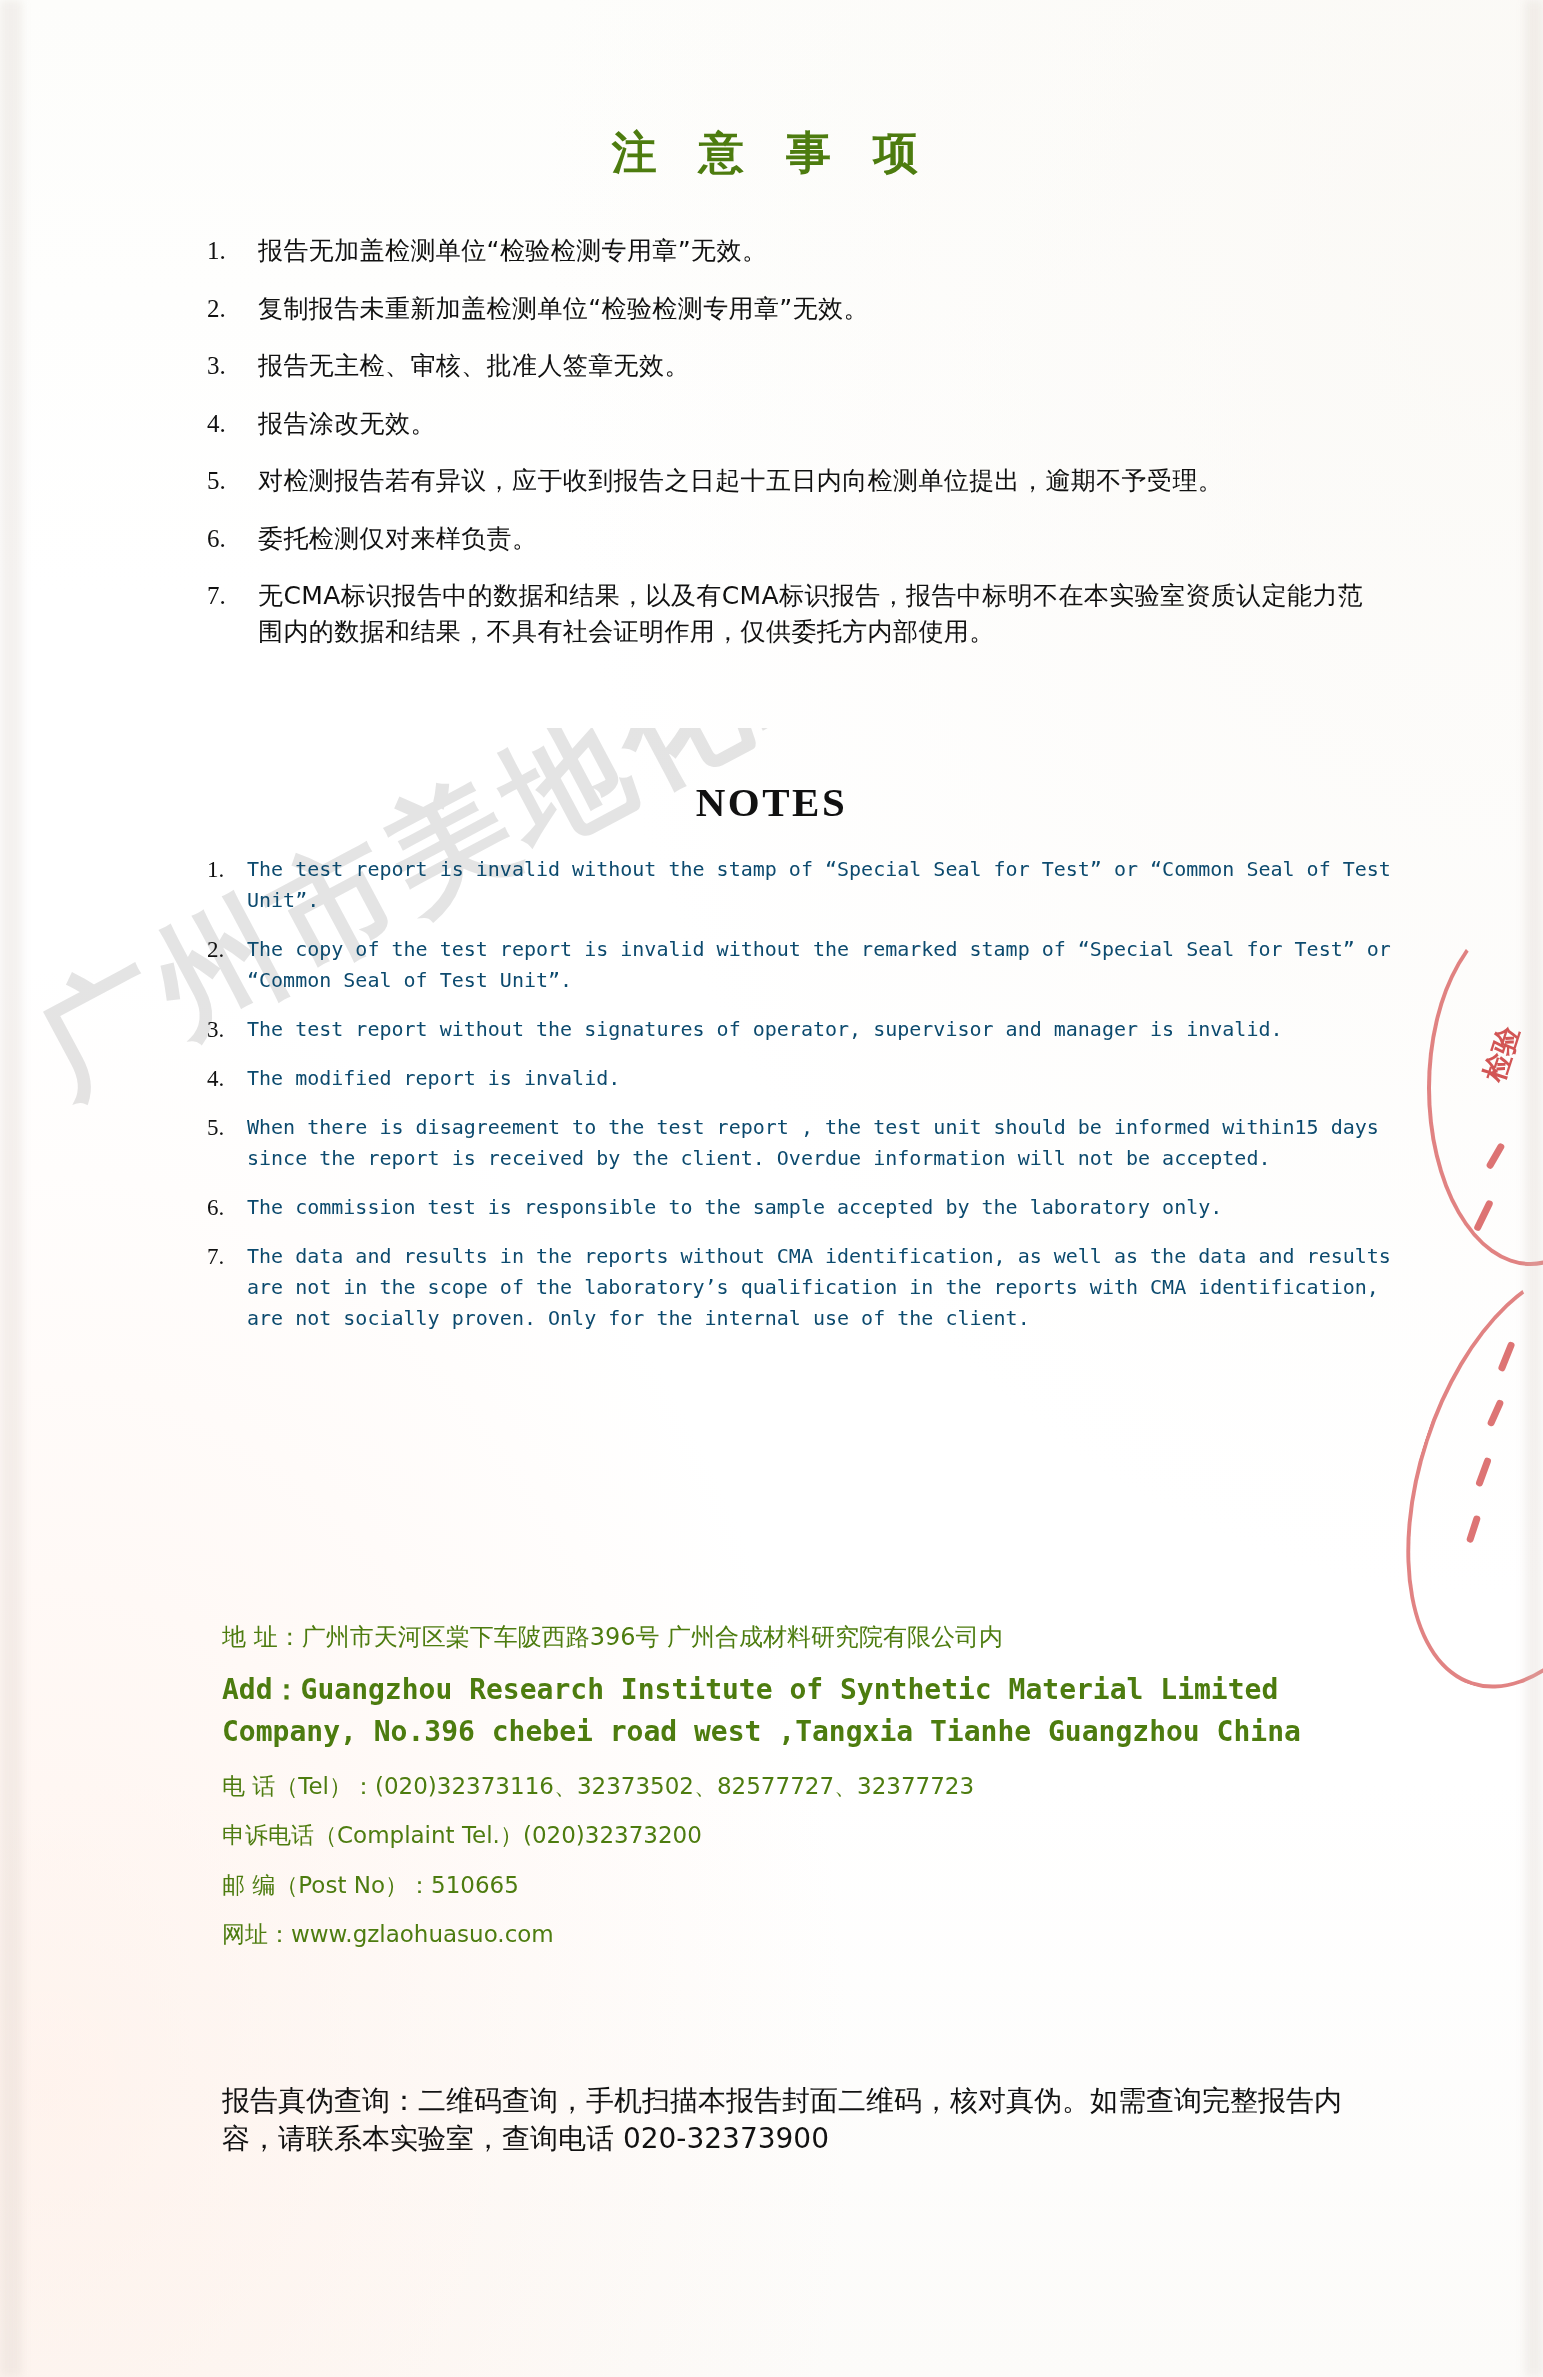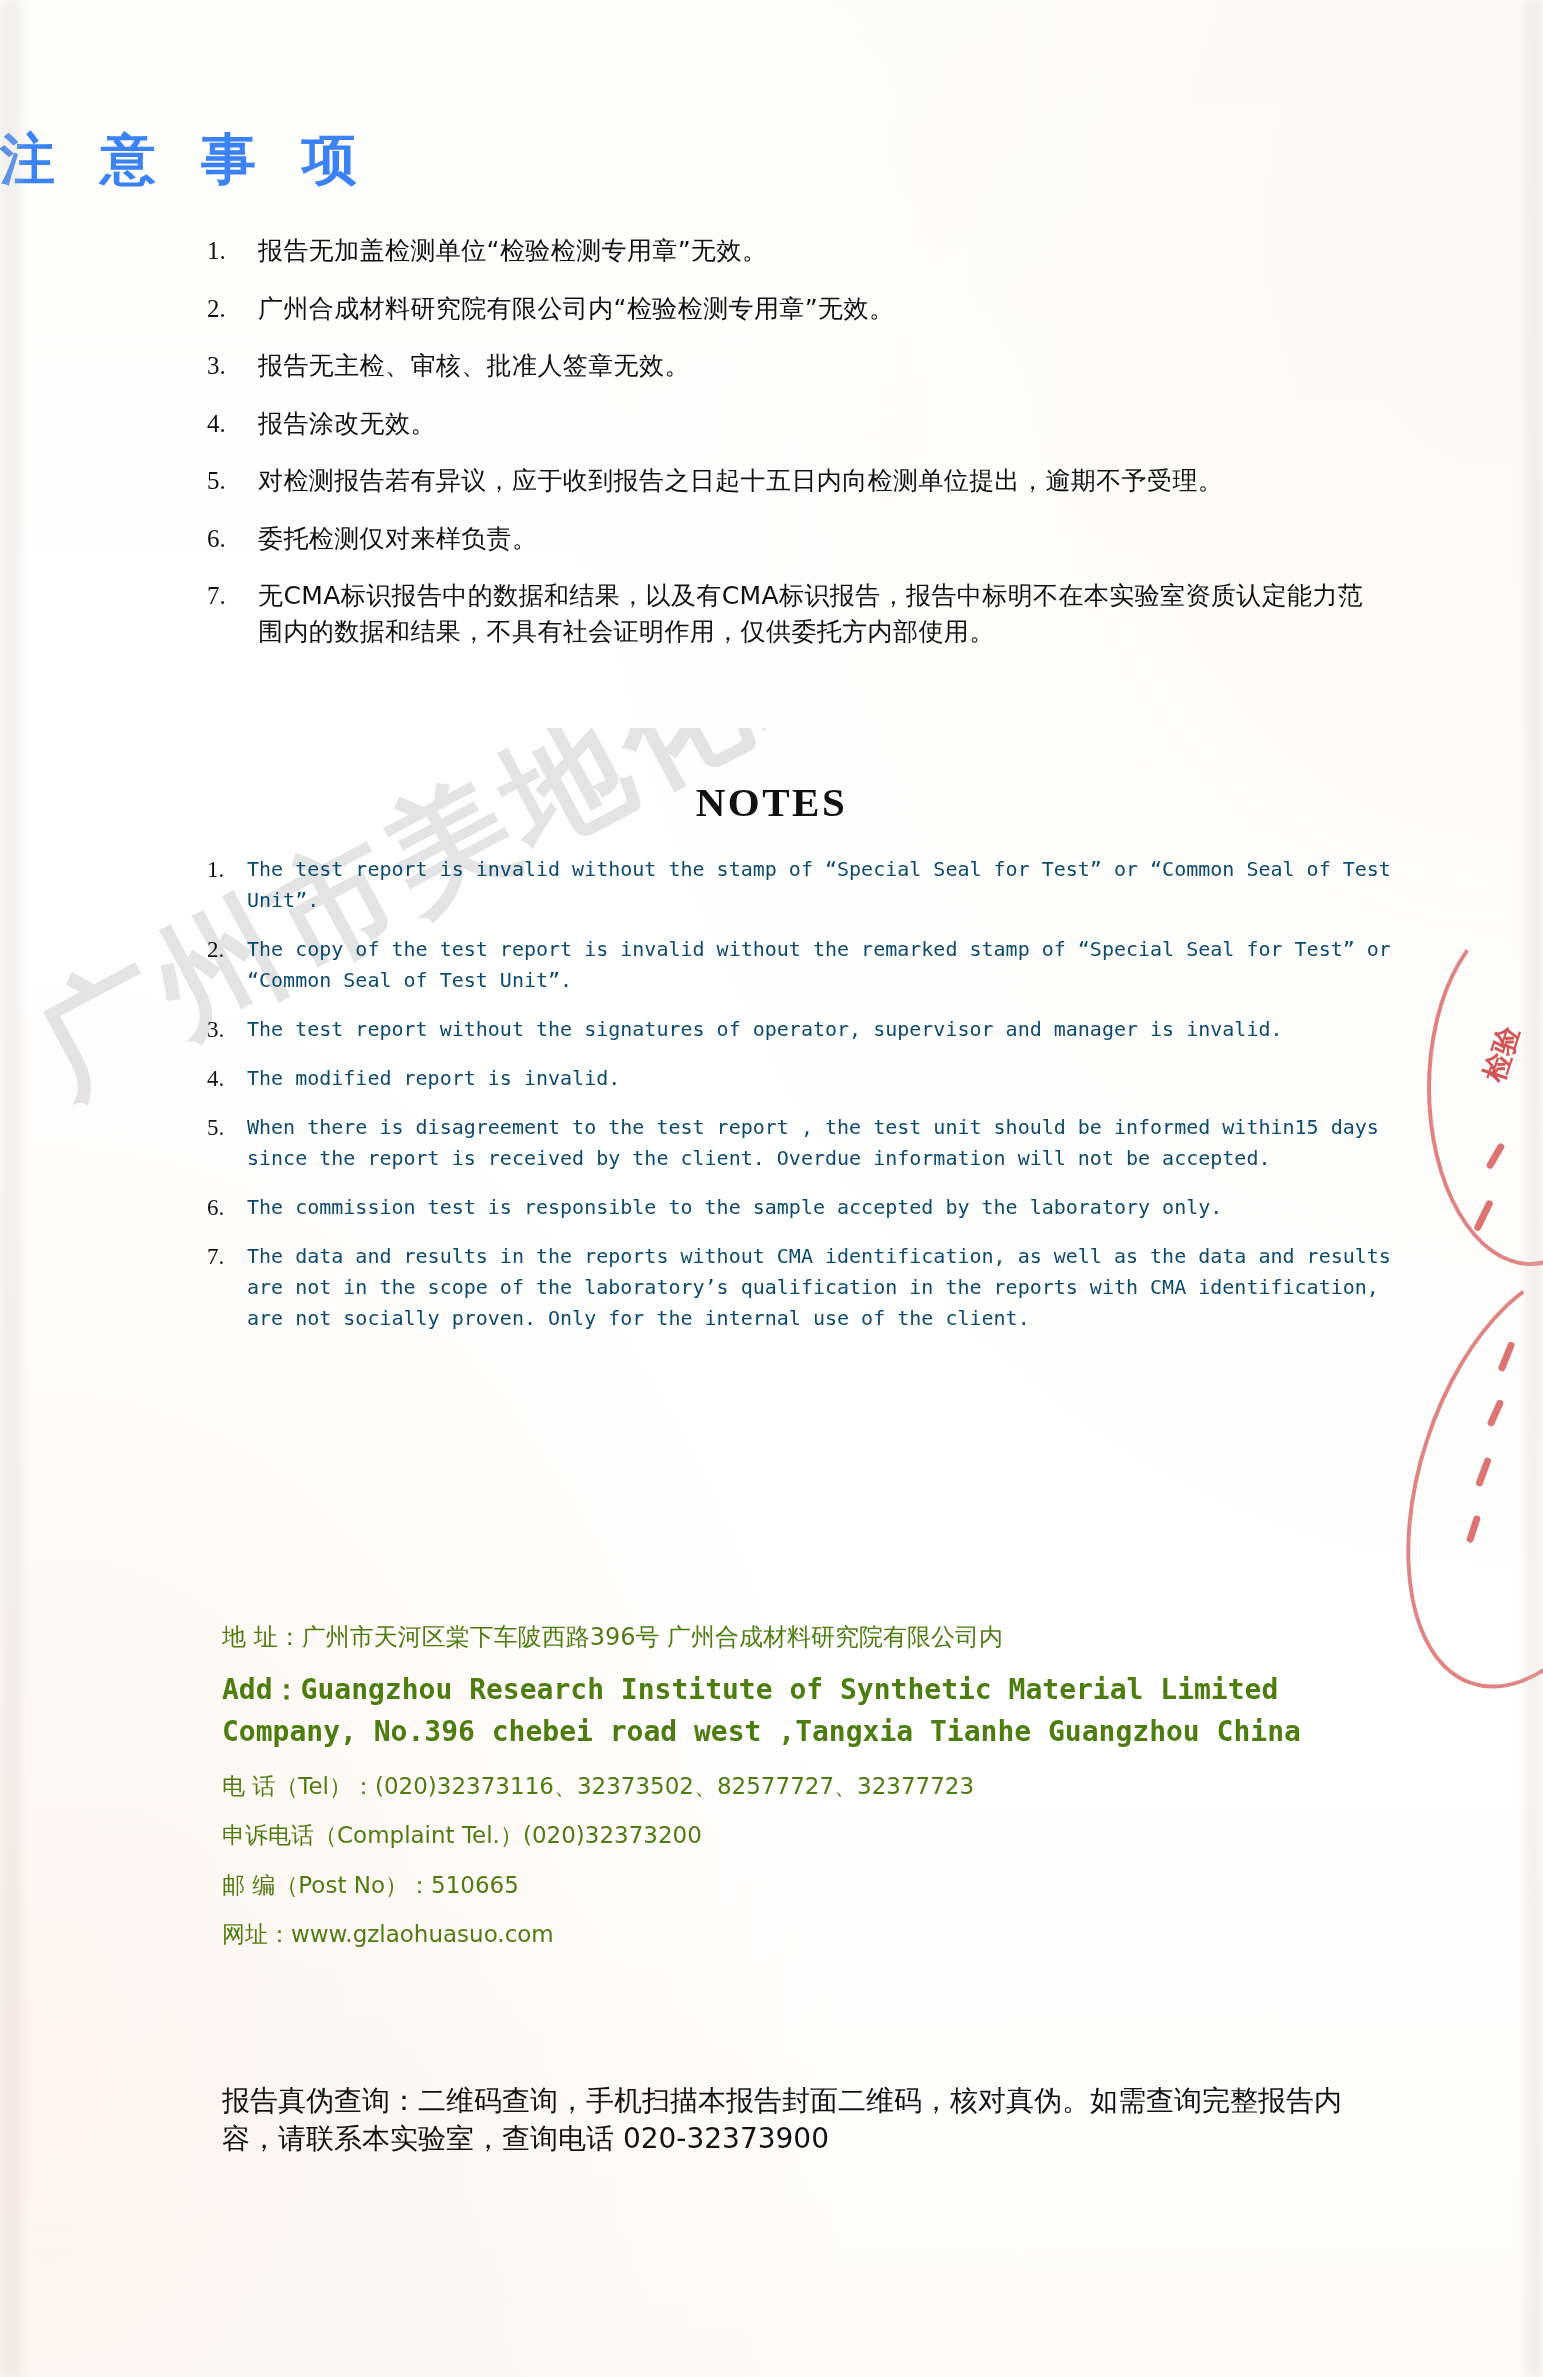--- a/index.html
+++ b/index.html
@@ -31,26 +31,26 @@
     left: 0; top: 0;
     width: 1543px;
     height: 2377px;
   }
 
   
   .title-cn {
     position: absolute;
     left: 0; right: 0;
     top: 123px;
-    text-align: left;
-    font-family: "DejaVu Sans", "Liberation Sans", sans-serif;
-    font-weight: bold;
-    font-size: 55px;
+    text-align: center;
+    font-family: "DejaVu Sans", "Liberation Sans", sans-serif;
+    font-weight: bold;
+    font-size: 45px;
     letter-spacing: 13.2px;
-    color: #3b82f6;
+    color: #4d7c0f;
   }
   .title-en {
     position: absolute;
     left: 0; right: 0;
     top: 778px;
     text-align: center;
     font-family: "Liberation Serif", serif;
     font-weight: bold;
     font-size: 41px;
     letter-spacing: 2.5px;
@@ -241,21 +241,21 @@
 
   <div class="title-cn">注 意 事 项</div>
 
   <div class="cn-list">
     <div class="cn-item">
       <div class="cn-num">1.</div>
       <div class="cn-text">报告无加盖检测单位“检验检测专用章”无效。</div>
     </div>
     <div class="cn-item">
       <div class="cn-num">2.</div>
-      <div class="cn-text">广州合成材料研究院有限公司内“检验检测专用章”无效。</div>
+      <div class="cn-text">复制报告未重新加盖检测单位“检验检测专用章”无效。</div>
     </div>
     <div class="cn-item">
       <div class="cn-num">3.</div>
       <div class="cn-text">报告无主检、审核、批准人签章无效。</div>
     </div>
     <div class="cn-item">
       <div class="cn-num">4.</div>
       <div class="cn-text">报告涂改无效。</div>
     </div>
     <div class="cn-item">

